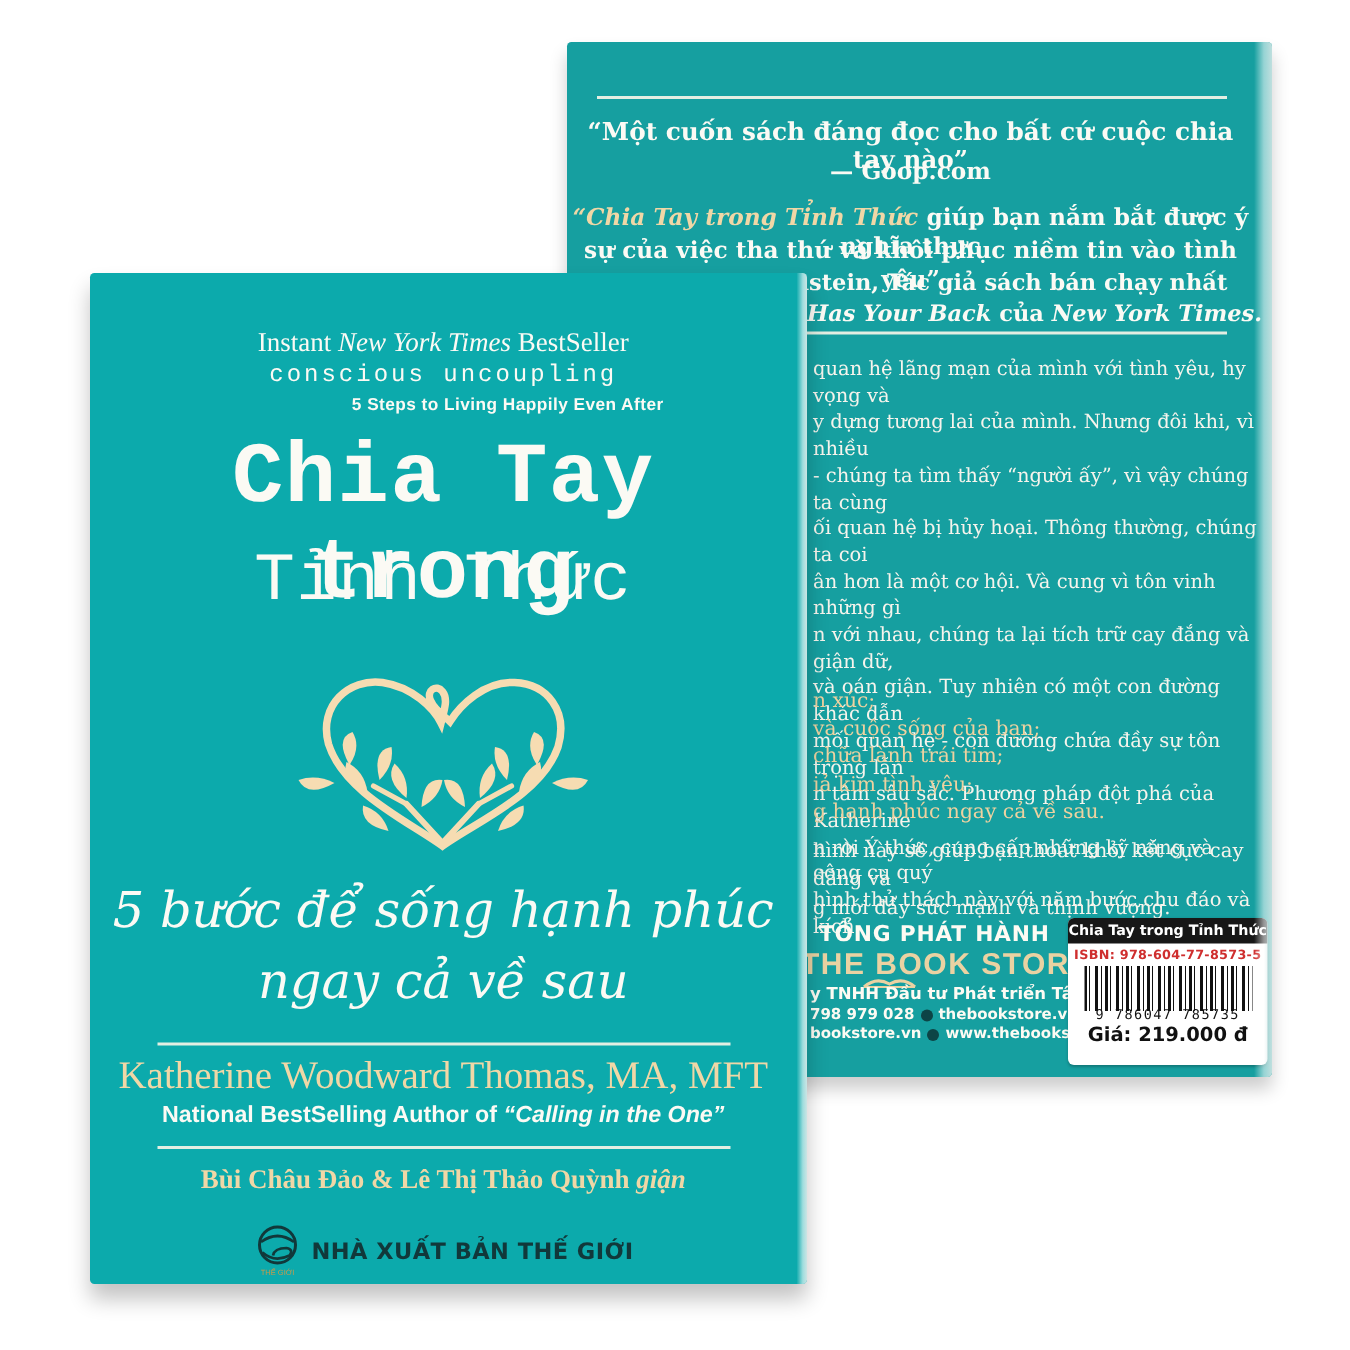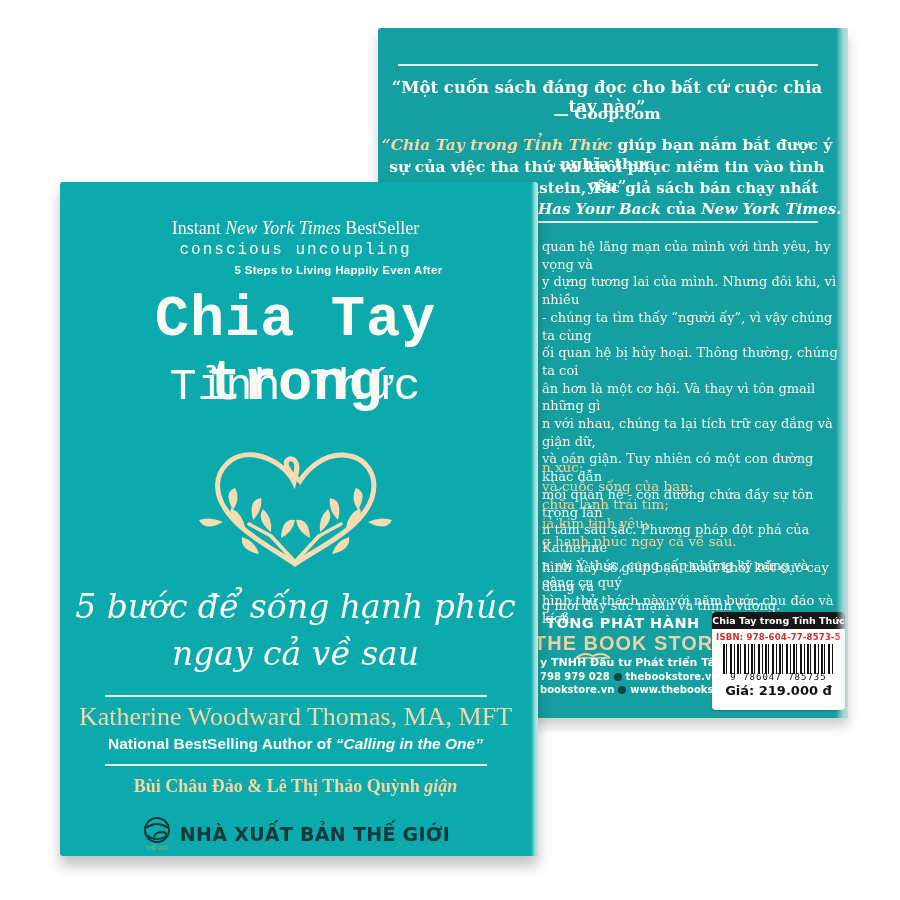--- a/index.html
+++ b/index.html
@@ -49,21 +49,21 @@
   .f-title1{top:106px;font-size:57px;font-weight:bold;letter-spacing:1px;}
   .f-title2{top:180px;font-size:45px;font-weight:normal;letter-spacing:1px;}
   .f-sub1{top:405px;font-size:33px;}
   .f-sub2{top:452px;font-size:33px;}
   .f-rule1{left:45px;top:513px;width:382px;}
   .f-author{top:520px;font-size:26px;}
   .f-note{top:553px;font-size:15.5px;font-weight:bold;}
   .f-rule2{left:45px;top:582px;width:382px;}
   .f-trans{top:594px;font-size:18px;font-weight:bold;}
   .f-pub{top:634px;display:flex;align-items:center;justify-content:center;gap:7px;}
-  .f-pub-txt{font-size:19px;font-weight:bold;color:#11383a;letter-spacing:.3px;}
+  .f-pub-txt{font-size:15px;font-weight:bold;color:#11383a;letter-spacing:.3px;}
   
   .b-ctr{left:0;width:458px;text-align:center;}
   .b-rule-top{left:20px;top:36px;width:420px;}
   .b-q1{top:50px;font-size:16.5px;font-weight:600;}
   .b-q1s{top:76px;font-size:15.5px;font-weight:600;}
   .b-q2a{top:107px;font-size:15.5px;font-weight:600;}
   .b-q2b{top:129px;font-size:15.5px;font-weight:600;}
   .b-q2c{top:151px;font-size:15px;font-weight:600;}
   .b-q2d{left:160px;top:172px;font-size:15px;font-weight:600;}
   .b-rule-2{left:20px;top:193px;width:420px;}
@@ -100,21 +100,21 @@
   <div class="abs b-ctr b-q2c serif white">— Gabrielle Bernstein, Tác giả sách bán chạy nhất</div>
   <div class="abs b-q2d serif white"><span class="it">Has Your Back</span><span> của </span><span class="it">New York Times.</span></div>
 
   <div class="abs rule b-rule-2"></div>
 
   <div class="abs b-body serif">
     <div>quan hệ lãng mạn của mình với tình yêu, hy vọng và</div>
     <div>y dựng tương lai của mình. Nhưng đôi khi, vì nhiều</div>
     <div>- chúng ta tìm thấy “người ấy”, vì vậy chúng ta cùng</div>
     <div>ối quan hệ bị hủy hoại. Thông thường, chúng ta coi</div>
-    <div>ân hơn là một cơ hội. Và thay vì tôn gmail những gì</div>
+    <div>ân hơn là một cơ hội. Và cung vì tôn vinh những gì</div>
     <div>n với nhau, chúng ta lại tích trữ cay đắng và giận dữ,</div>
     <div>và oán giận. Tuy nhiên có một con đường khác dẫn</div>
     <div>mối quan hệ - con đường chứa đầy sự tôn trọng lẫn</div>
     <div>n tâm sâu sắc. Phương pháp đột phá của Katherine</div>
     <div>n rời Ý thức, cung cấp những kỹ năng và công cụ quý</div>
     <div>hình thử thách này với năm bước chu đáo và kích</div>
   </div>
 
   <div class="abs b-items serif">
     <div>n xúc;</div>

